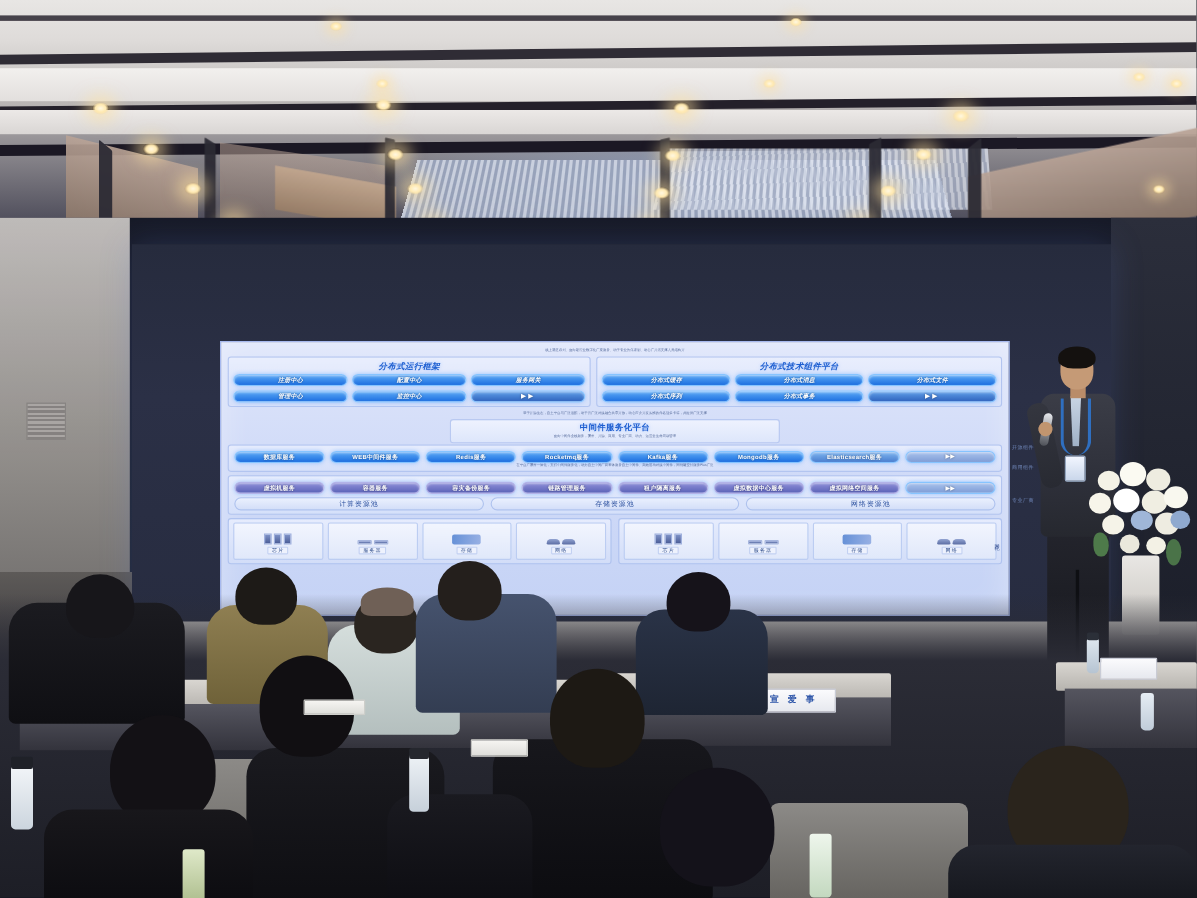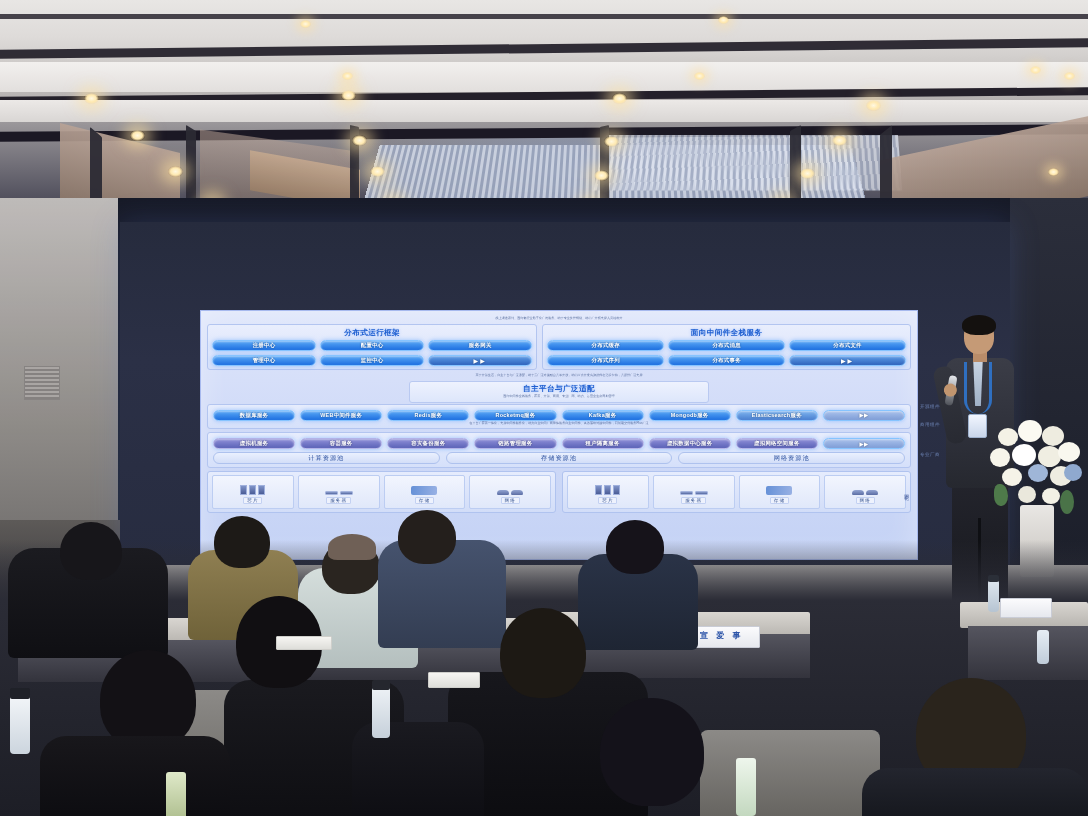--- a/index.html
+++ b/index.html
@@ -84,21 +84,21 @@
           display:flex; align-items:center; justify-content:center;
           letter-spacing:.3px; text-shadow:0 0 2px rgba(0,0,0,.45);
           box-shadow:0 0 4px rgba(90,160,255,.55), inset 0 1px 2px rgba(255,255,255,.45); }
   .chip.pale { background:linear-gradient(180deg,#7eb4ef,#4a7fd0); }
   .chip.violet { background:linear-gradient(180deg,#8f8fd8,#5b63b8);
                  border-color:#b3b3e8; }
   .chip.arrow { background:linear-gradient(180deg,#5f9ee8,#2f63bd); font-size:6px; letter-spacing:2px; }
   .chip.ghost { background:linear-gradient(180deg,#a9c2ec,#7f9dd6); }
 
   
-  .cols { display:flex; gap:5px; }
+  .cols { display:flex; gap:5px;font-style:italic; }
   .col { flex:1; background:linear-gradient(180deg,#e9eefd,#d7e1fa);
          border:1px solid #b3c5f0; border-radius:3px; padding:3px 4px; }
   .col.w40 { flex:1.12; }
   .grid3 { display:grid; grid-template-columns:repeat(3,1fr); gap:4px; margin-top:2px; }
 
   
   .mid-float { position:relative; margin:0 auto; width:300px;
                background:linear-gradient(180deg,#eef2fe,#dde6fb);
                border:1px solid #b9c9f1; border-radius:3px; padding:2px 4px 3px;
                margin-bottom:-2px; z-index:2; }
@@ -267,35 +267,35 @@
           <div class="grid3">
             <div class="chip">注册中心</div>
             <div class="chip">配置中心</div>
             <div class="chip">服务网关</div>
             <div class="chip">管理中心</div>
             <div class="chip">监控中心</div>
             <div class="chip arrow">▶▶</div>
           </div>
         </div>
         <div class="col w40">
-          <div class="band-head">面向中间件全栈服务</div>
+          <div class="band-head">分布式技术组件平台</div>
           <div class="grid3">
             <div class="chip">分布式缓存</div>
             <div class="chip">分布式消息</div>
             <div class="chip">分布式文件</div>
             <div class="chip">分布式序列</div>
             <div class="chip">分布式事务</div>
             <div class="chip arrow">▶▶</div>
           </div>
         </div>
       </div>
       <div class="band-note">基于开源生态，自主平台与广泛适配，助于云广泛对接融合共享开放，助心应充开发实施的件名活多卡特，共提供广泛支撑</div>
 
       <div class="mid-float">
-        <div class="band-head">自主平台与广泛适配</div>
+        <div class="band-head">中间件服务化平台</div>
         <div class="band-note">面向中间件全栈服务，覆盖、开源、商用、专业厂商、助力、运营全生命周期管理</div>
       </div>
       <div class="band">
         <div class="side-tag" style="top:-1px;">开源组件</div>
         <div class="chips">
           <div class="chip">数据库服务</div>
           <div class="chip">WEB中间件服务</div>
           <div class="chip">Redis服务</div>
           <div class="chip">Rocketmq服务</div>
           <div class="chip">Kafka服务</div>

